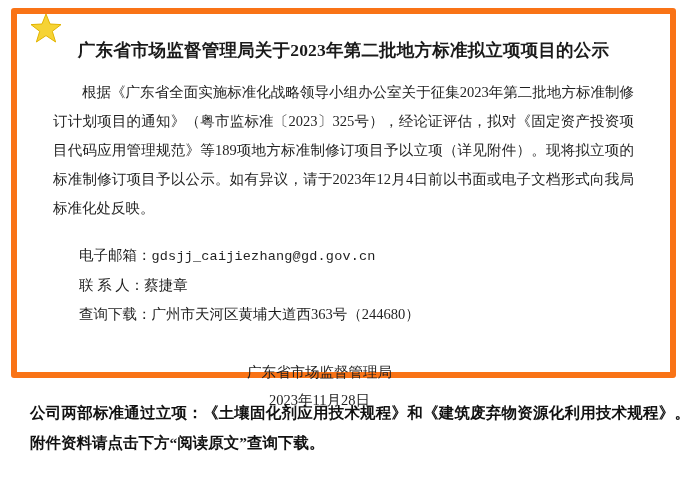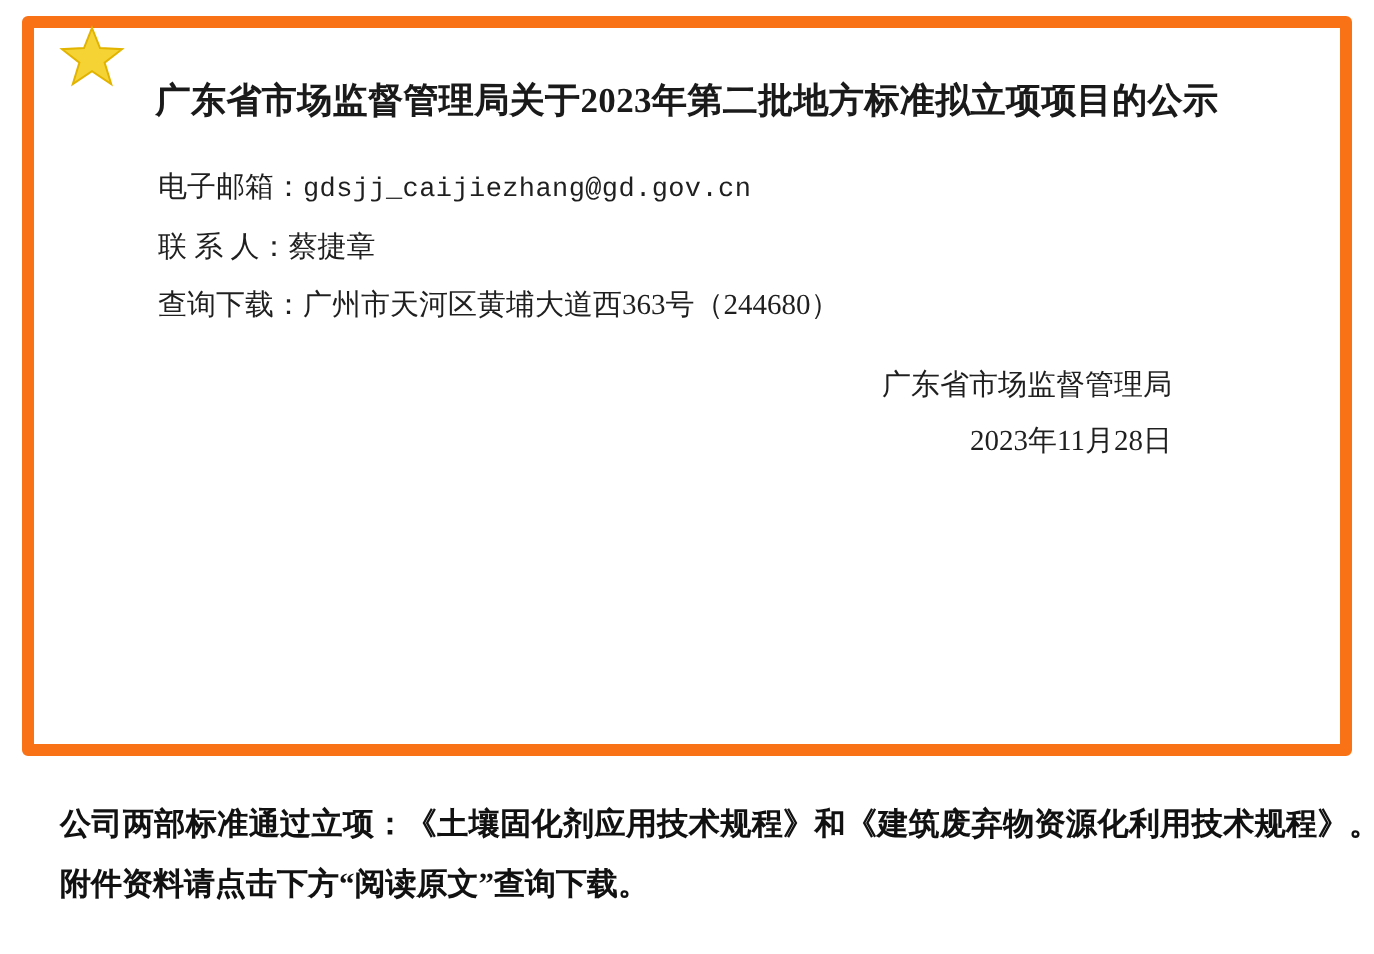--- a/index.html
+++ b/index.html
@@ -87,26 +87,26 @@
   .contact-block .row {
     white-space: nowrap;
   }
   .mono {
     font-family: "Liberation Mono", monospace;
     font-size: 13.5px;
     letter-spacing: 0.2px;
   }
 
   .signature {
-    margin-top: 10px;
+    margin-top: 28px;
     font-family: "Liberation Serif", serif;
     font-size: 14.5px;
     color: #1f1f1f;
     line-height: 1.95;
-    text-align: right;
+    text-align: center;
     padding-right: 48px;
   }
 
   
   .footer-note {
     position: absolute;
     left: 14px;
     top: 398px;
     width: 660px;
     font-family: "Liberation Serif", serif;
@@ -129,20 +129,23 @@
     <span class="star-badge">
       <svg width="34" height="34" viewBox="0 0 34 34" xmlns="http://www.w3.org/2000/svg">
         <polygon points="17,2 21,12 32,12.6 23.3,19.3 26.6,30 17,23.6 7.4,30 10.7,19.3 2,12.6 13,12" fill="#f6d335" stroke="#e2b400" stroke-width="1"></polygon>
       </svg>
     </span>
 
     <div class="notice-inner">
 
       <div class="notice-title">广东省市场监督管理局关于2023年第二批地方标准拟立项项目的公示</div>
 
+      <div class="notice-body">
+        <p>根据《广东省全面实施标准化战略领导小组办公室关于征集2023年第二批地方标准制修订计划项目的通知》（粤市监标准〔2023〕325号），经论证评估，拟对《固定资产投资项目代码应用管理规范》等189项地方标准制修订项目予以立项（详见附件）。现将拟立项的标准制修订项目予以公示。如有异议，请于2023年12月4日前以书面或电子文档形式向我局标准化处反映。</p>
+      </div>
 
       <div class="contact-block">
         <div class="row">
           <span>电子邮箱：</span><span class="mono">gdsjj_caijiezhang@gd.gov.cn</span>
         </div>
         <div class="row">
           <span>联 系 人：</span><span>蔡捷章</span>
         </div>
         <div class="row">
           <span>查询下载：</span><span>广州市天河区黄埔大道西363号（244680）</span>

